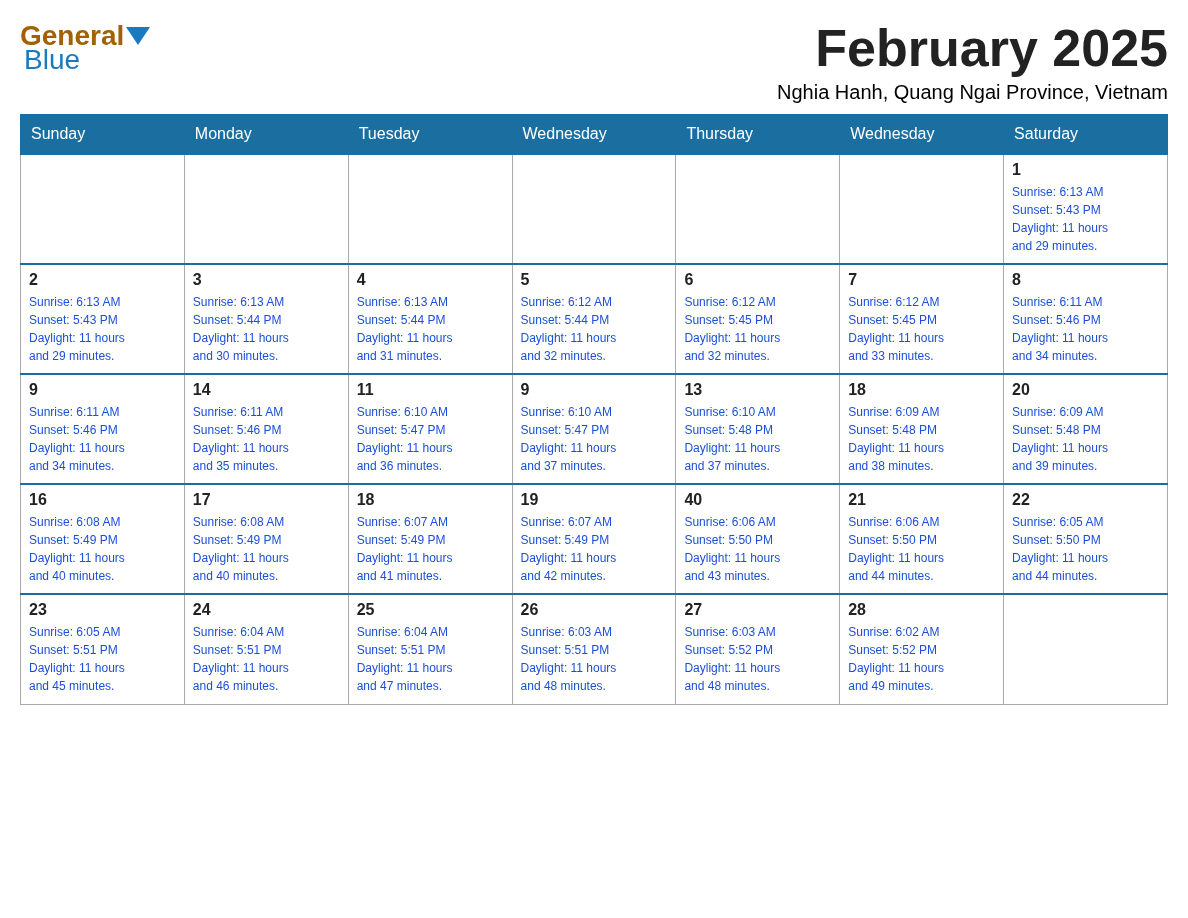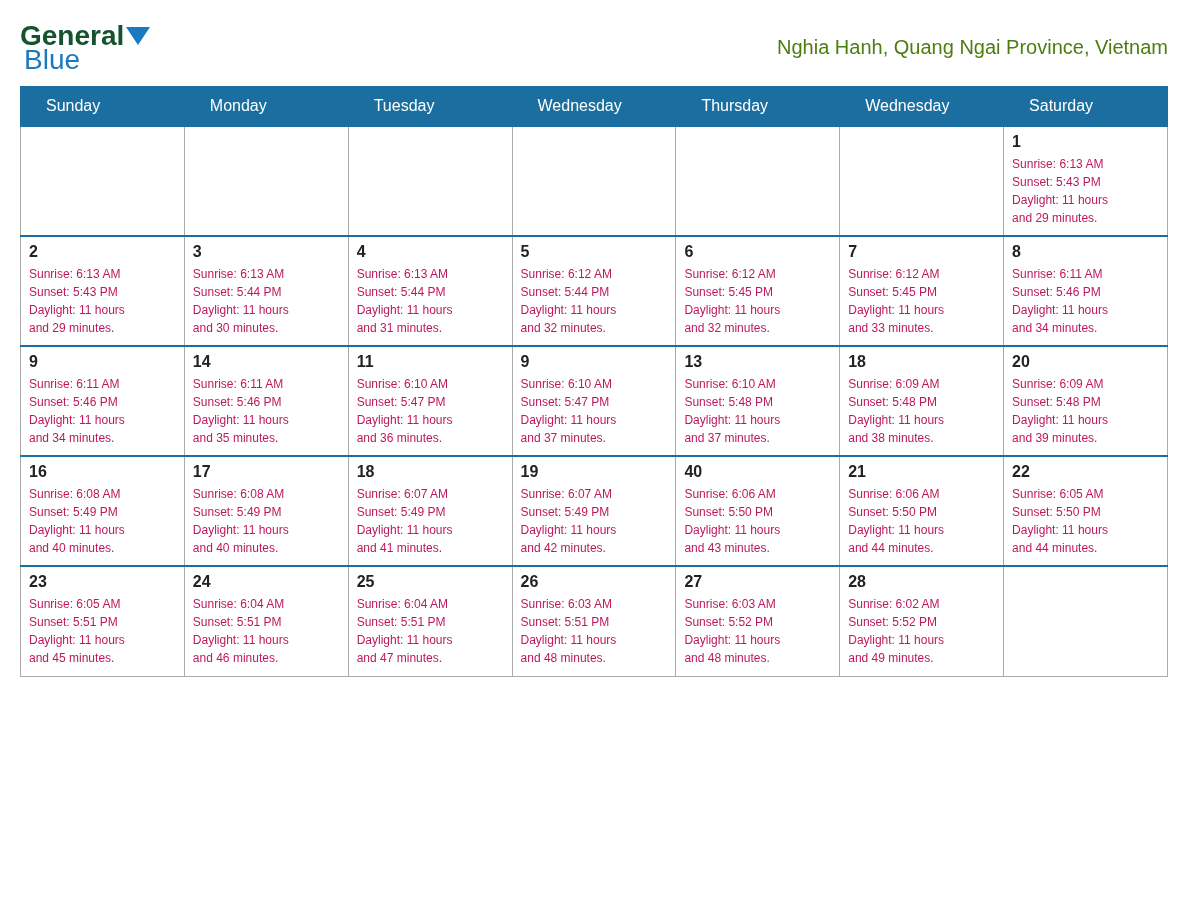--- a/index.html
+++ b/index.html
@@ -21,21 +21,21 @@
       flex-direction: column;
       align-items: flex-start;
     }
     .logo-text {
       display: flex;
       align-items: center;
       font-size: 28px;
       font-weight: bold;
     }
     .logo-general {
-      color: #14532d;
+      color: #a16207;
     }
     .logo-blue {
       color: #1a7abf;
     }
     .logo-triangle {
       width: 0;
       height: 0;
       border-left: 12px solid transparent;
       border-right: 12px solid transparent;
       border-top: 18px solid #1a7abf;
@@ -46,33 +46,33 @@
       text-align: right;
     }
     .month-title {
       font-size: 52px;
       font-weight: bold;
       color: #222;
       line-height: 1.1;
     }
     .location {
       font-size: 20px;
-      color: #4d7c0f;
-      margin-top: 16px;
+      color: #000000;
+      margin-top: 4px;
     }
     .calendar {
       width: 100%;
       border-collapse: collapse;
       margin-top: 10px;
     }
     .calendar th {
       background-color: #1a6fa0;
       color: #fff;
       text-align: left;
-      padding: 10px 25px;
+      padding: 10px 10px;
       font-size: 16px;
       font-weight: normal;
       border: 1px solid #1a6fa0;
     }
     .calendar td {
       vertical-align: top;
       border: 1px solid #aaa;
       padding: 6px 8px;
       width: calc(100%/7);
       min-height: 110px;
@@ -83,21 +83,21 @@
     }
     .day-number {
       font-size: 16px;
       font-weight: bold;
       color: #222;
       display: block;
       margin-bottom: 4px;
     }
     .day-info {
       font-size: 12px;
-      color: #be185d;
+      color: #1d4ed8;
       line-height: 1.5;
     }
     .empty-cell {
       background: #fff;
     }
   </style>
 </head>
 <body>
 
 <div class="header">
@@ -105,20 +105,21 @@
     <div class="logo-text">
       <span class="logo-general">General</span>
       <span class="logo-triangle"></span>
       <br>
     </div>
     <div style="display:flex;align-items:center;margin-top:-8px;padding-left:4px;">
       <span class="logo-blue" style="font-size:28px;font-weight:normal;">Blue</span>
     </div>
   </div>
   <div class="title-section">
+    <div class="month-title">February 2025</div>
     <div class="location">Nghia Hanh, Quang Ngai Province, Vietnam</div>
   </div>
 </div>
 
 <table class="calendar">
   <thead>
     <tr>
     <th>Sunday</th>
         <th>Monday</th>
         <th>Tuesday</th>

